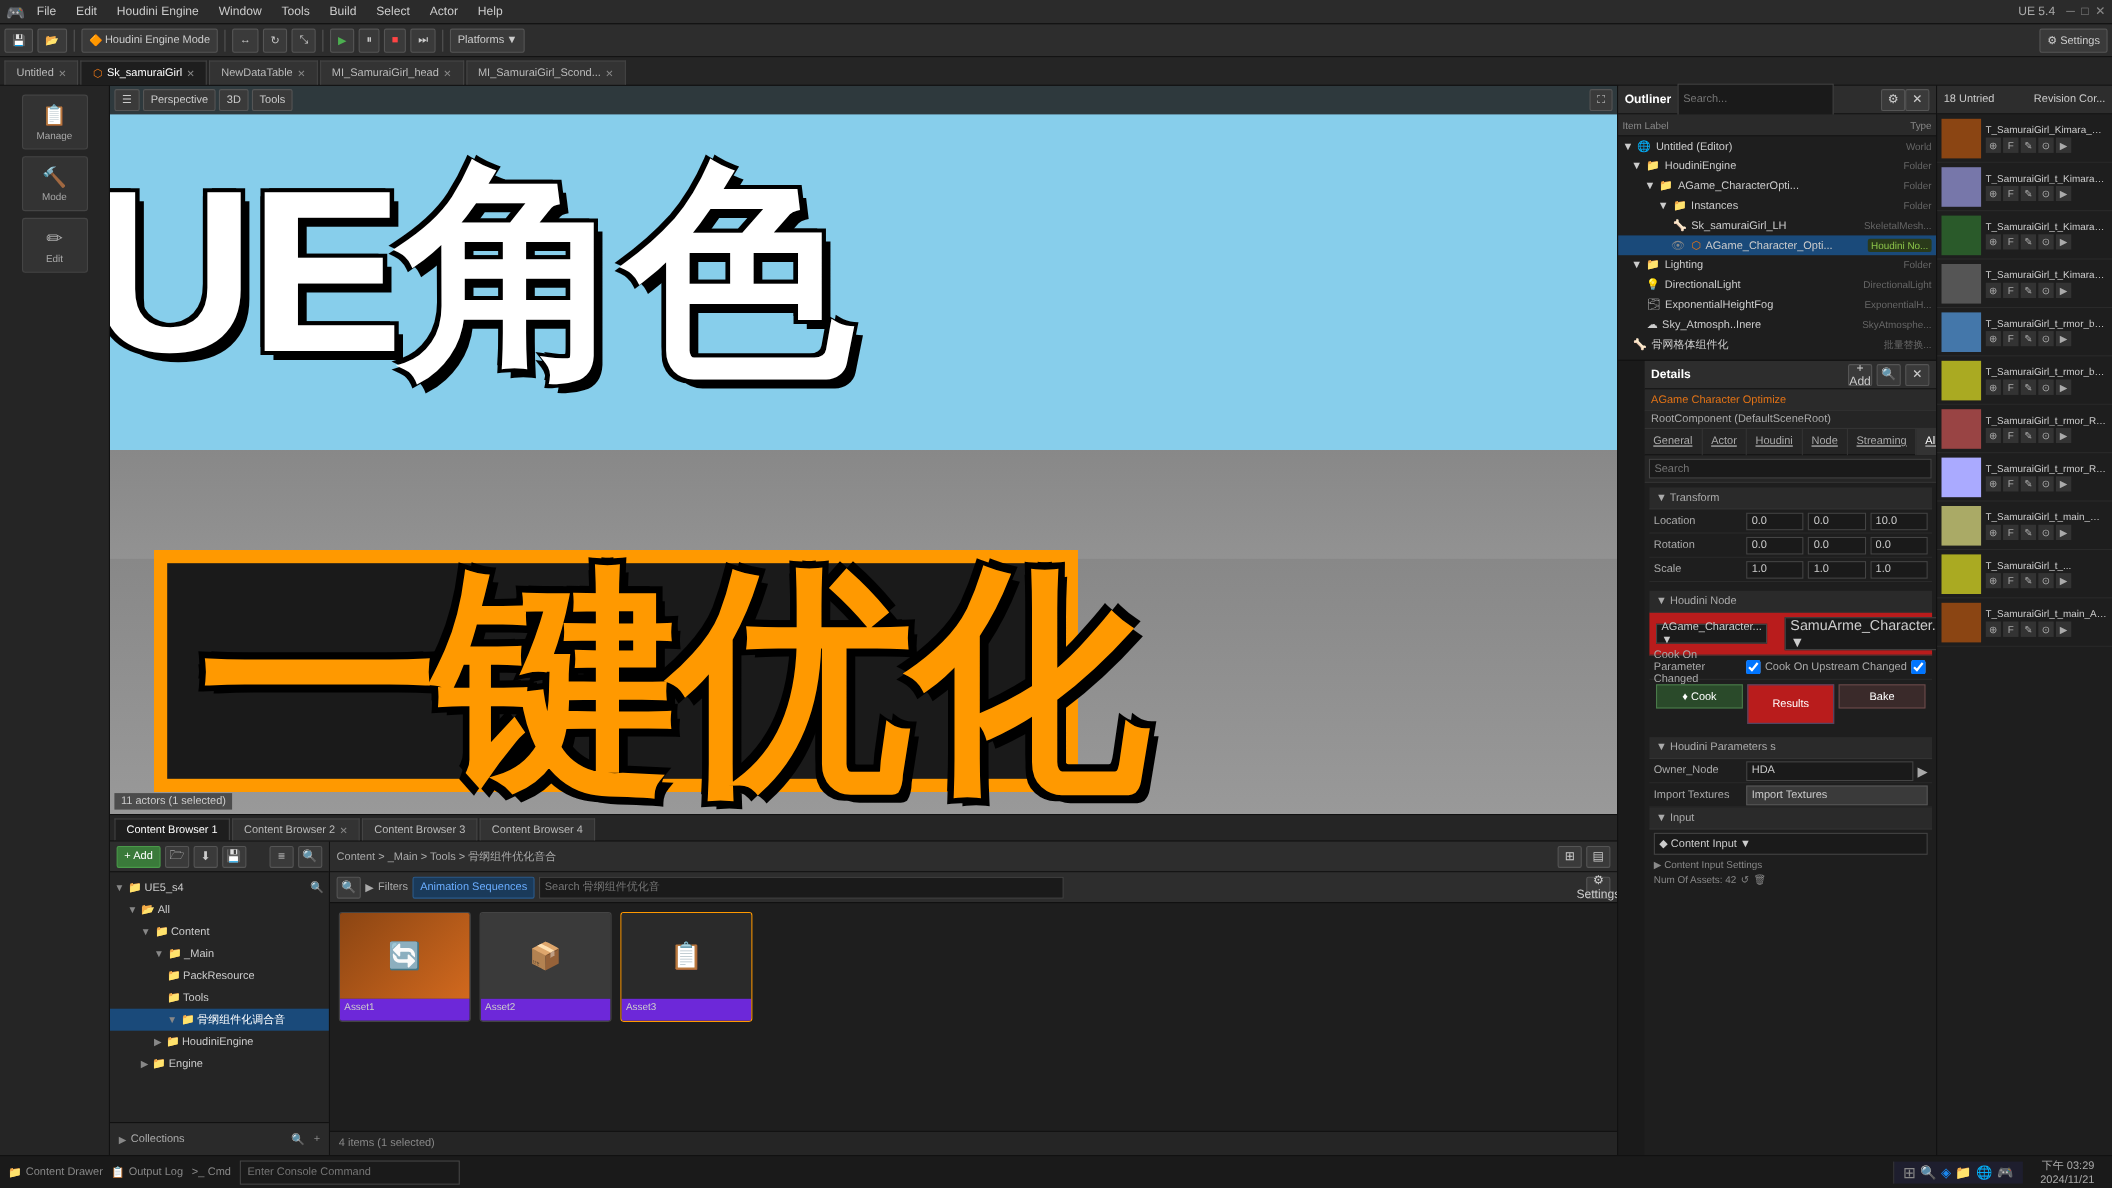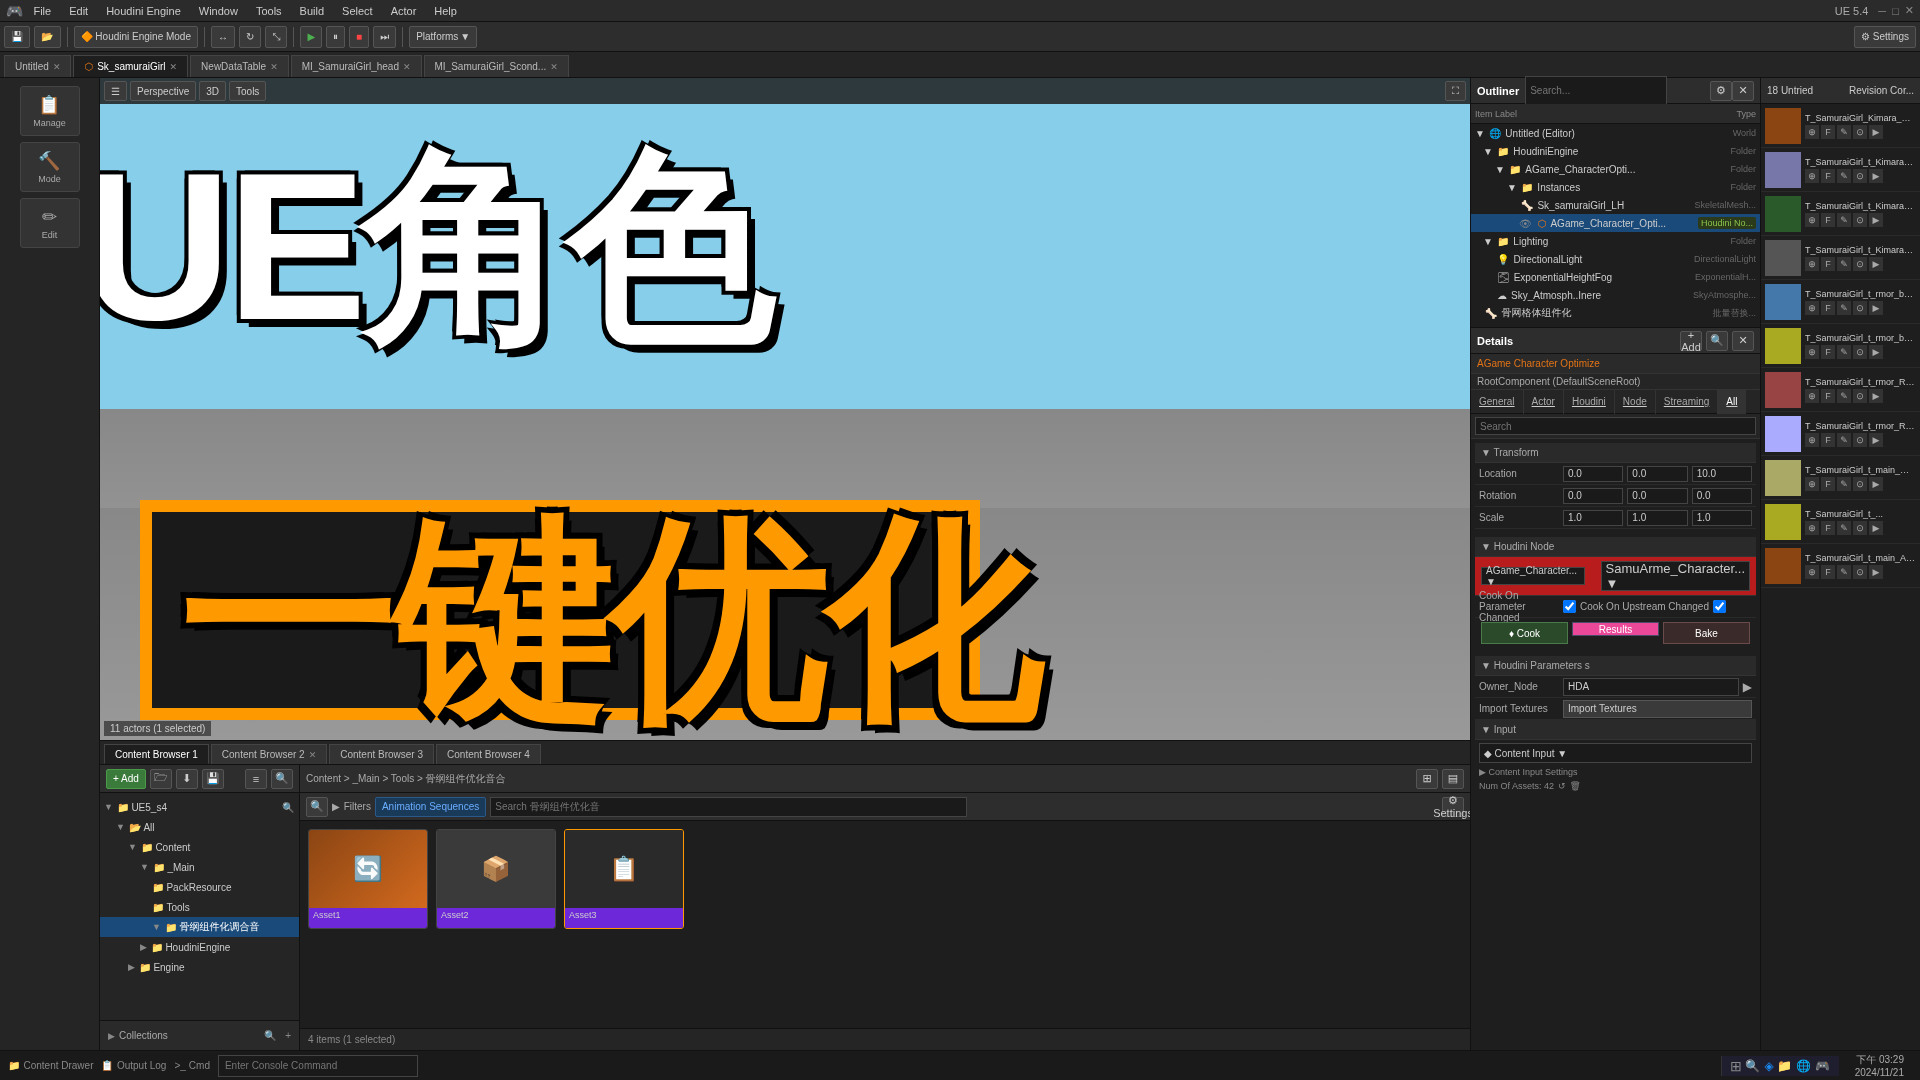--- a/index.html
+++ b/index.html
@@ -439,20 +439,21 @@
     .ol-label { flex: 1; color: #ccc; }
     .ol-type { color: #666; font-size: 9px; }
 
     
     #details {
       flex: 1;
       background: #1e1e1e;
       display: flex;
       flex-direction: column;
       overflow: hidden;
+      margin-left: 24px;
     }
     #details-header {
       height: 26px;
       background: #2d2d2d;
       display: flex;
       align-items: center;
       padding: 0 6px;
       gap: 4px;
       border-bottom: 1px solid #111;
     }
@@ -977,21 +978,21 @@
               <div style="flex:1; height:30px; background:#1a1a1a; border:1px solid #444; color:#ccc; font-size:13px; padding:0 4px; display:flex; align-items:center;">SamuArme_Character... ▼</div>
             </div>
             <div class="detail-row">
               <span class="detail-label">Cook On Parameter Changed</span>
               <input type="checkbox" checked="" style="">
               <span class="detail-label" style="width:auto;">Cook On Upstream Changed</span>
               <input type="checkbox" checked="" style="">
             </div>
             <div style="padding: 4px 6px; display:flex; gap:4px;">
               <button style="flex:1; height:22px; background:#2a4a2a; border:1px solid #4a7a4a; color:#fff; font-size:10px; cursor:pointer;">♦ Cook</button>
-              <button style="flex:1; height:14px; background:#ec4899; border:1px solid #4a4a6a; color:#fff; font-size:10px; cursor:pointer;">Results</button>
+              <button style="flex:1; height:36px; background:#b91c1c; border:1px solid #4a4a6a; color:#fff; font-size:10px; cursor:pointer;">Results</button>
               <button style="flex:1; height:22px; background:#3a2a2a; border:1px solid #6a4a4a; color:#fff; font-size:10px; cursor:pointer;">Bake</button>
             </div>
           </div>
 
           <div class="detail-section">
             <div class="detail-section-header">▼ Houdini Parameters s</div>
             <div class="detail-row">
               <span class="detail-label">Owner_Node</span>
               <div style="flex:1; height:18px; background:#1a1a1a; border:1px solid #444; color:#ccc; font-size:10px; padding:0 4px; display:flex; align-items:center;">HDA</div>
               <span style="font-size:12px; cursor:pointer; color:#aaa;">▶</span>

